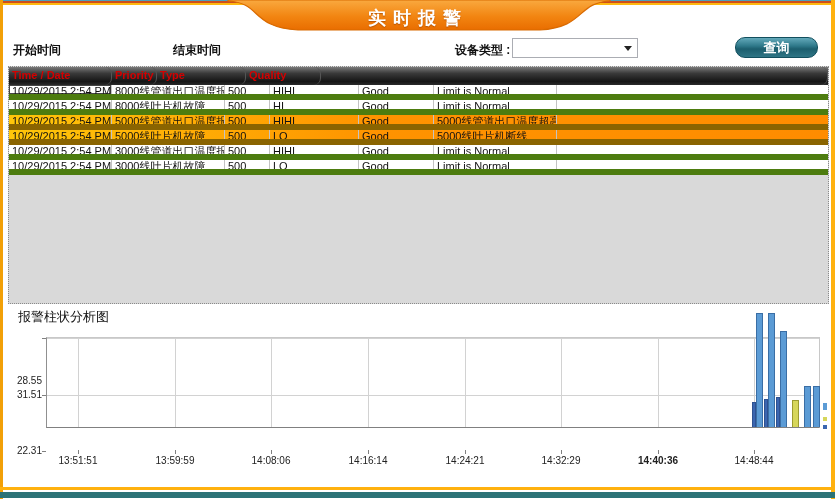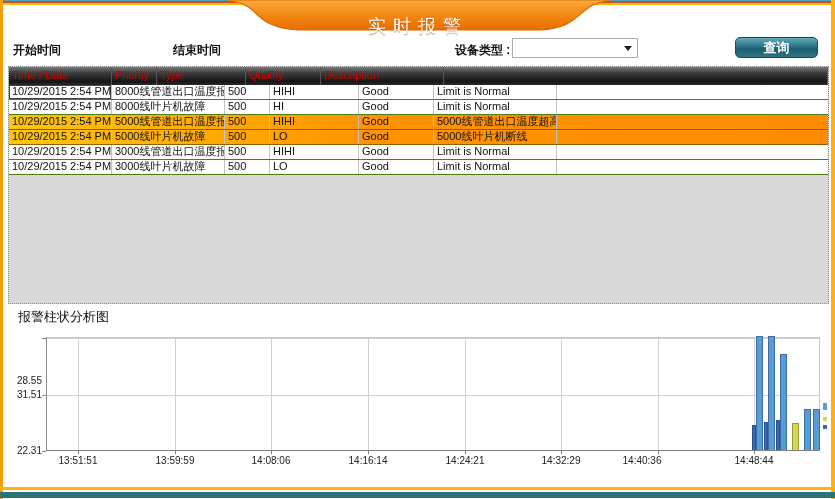--- a/index.html
+++ b/index.html
@@ -10,50 +10,50 @@
   .strip-teal-top{top:0;height:1px;background:#4d9fbb;}
   .strip-red-top{top:1px;height:2px;background:#ce4e1c;}
   .strip-gold-top{top:3px;height:2px;background:#ffb90f;}
   .border-left{position:absolute;left:0;top:0;bottom:0;width:3px;background:#f2a007;}
   .border-right{position:absolute;right:0;top:0;bottom:0;width:4px;background:#ffb10e;}
   .strip-gold-bottom{top:487px;height:3px;background:#ffb10e;}
   .strip-teal-bottom{top:492px;height:6px;background:#2c7377;}
   
   .banner-svg{position:absolute;left:0;top:0;}
   .banner-title{position:absolute;left:318px;top:6px;width:200px;text-align:center;
-    color:#ffffff;font-size:18px;font-weight:normal;letter-spacing:7px;text-shadow:0 1px 1px rgba(150,60,0,.6);margin-top:8px;}
+    color:#ffffff;font-size:18px;font-weight:bold;letter-spacing:7px;text-shadow:0 1px 1px rgba(150,60,0,.6);}
   
   .flabel{position:absolute;font-size:12px;font-weight:600;color:#111;top:42px;}
   .dateinput{position:absolute;top:38px;height:20px;width:90px;background:#fff;border:1px solid #8fa8bf;
     font-size:11px;color:#222;padding:3px 16px 0 4px;}
   .calicon{position:absolute;right:2px;top:2px;width:14px;height:14px;background:#f4f6f8;border:1px solid #6a8fb5;
     font-size:7px;line-height:13px;text-align:center;color:#333;}
   .calicon::before{content:"";position:absolute;left:0;right:0;top:0;height:3px;background:#4a87c8;}
   .dropdown{position:absolute;left:512px;top:38px;width:126px;height:20px;background:#fff;border:1px solid #abadb3;
     font-size:11px;color:#222;padding:3px 18px 0 4px;}
   .dropdown .arrow{position:absolute;right:5px;top:7px;width:0;height:0;
     border-left:4px solid transparent;border-right:4px solid transparent;border-top:5px solid #222;}
-  .query-btn{position:absolute;left:735px;top:37px;width:83px;height:21px;border:1px solid #124f5e;border-radius:5px;
+  .query-btn{position:absolute;left:735px;top:37px;width:83px;height:21px;border:1px solid #124f5e;border-radius:10px;
     background:linear-gradient(180deg,#63a9ba 0%,#2e7889 42%,#1c5e6e 58%,#2f7585 100%);
     color:#fff;font-size:13px;font-weight:bold;text-align:center;line-height:19px;cursor:pointer;}
   
   .grid{position:absolute;left:8px;top:66px;width:821px;height:238px;background:#d9d9d9;border:1px dotted #8a8a8a;}
   .thead{display:flex;height:18px;background:linear-gradient(180deg,#7a7a7a 0%,#3a3a3a 35%,#151515 80%,#2a2a2a 100%);}
-  .thead .c{color:#d40000;font-weight:normal;border-right:1px solid #555;line-height:17px;}
-  .trow{display:flex;height:15px;background:#ffffff;border-bottom:1px solid #4d7c0f;}
+  .thead .c{color:#d40000;font-weight:bold;border-right:1px solid #555;line-height:17px;border-radius:7px;}
+  .trow{display:flex;height:15px;background:#ffffff;border-bottom:6px solid #4d7c0f;}
   .trow.alarm{background:linear-gradient(90deg,#ffc60a 0%,#ff9300 45%,#ff8c00 100%);border-bottom-color:#8a6400;}
   .c{font-size:11px;line-height:13px;padding:0 3px;border-right:1px solid #c3c3c3;
      white-space:nowrap;overflow:hidden;color:#111;}
   .c-time{width:103px;}.c-tag{width:113px;}.c-pri{width:45px;}.c-type{width:89px;}.c-qual{width:75px;}.c-desc{width:123px;}
   .c-fill{flex:1;border-right:none;}
   .cell-focus{box-shadow:inset 0 0 0 1px #444;}
   
   .chart-title{position:absolute;left:18px;top:308px;font-size:13px;color:#111;}
   .ylab{position:absolute;width:32px;text-align:right;font-size:10px;color:#222;left:10px;}
-  .plot{position:absolute;left:46px;top:337px;width:774px;height:114px;background:#fff;
+  .plot{position:absolute;left:46px;top:337px;width:774px;height:91px;background:#fff;
     border:1px solid #c8c8c8;border-left-color:#909090;border-bottom-color:#808080;overflow:visible;}
   .hgrid{position:absolute;left:0;right:0;height:1px;background:#d2d2d2;}
   .vgrid{position:absolute;top:0;bottom:0;width:1px;background:#d2d2d2;}
   .ytick{position:absolute;left:-5px;width:4px;height:1px;background:#808080;}
   .xtick{position:absolute;top:112px;height:4px;width:1px;background:#808080;}
   .xlabel{position:absolute;top:117px;width:60px;text-align:center;font-size:10px;color:#222;}
   .bar{position:absolute;bottom:0;border:1px solid;border-bottom:none;}
   .emark{position:absolute;}
 </style>
 </head>
@@ -89,21 +89,20 @@
     <span class="arrow"></span>
   </div>
   <div class="query-btn">查询</div>
 
   <div class="grid">
     <div class="thead">
       <div class="c c-time">Time / Date</div>
       <div class="c c-pri">Priority</div>
       <div class="c c-type">Type</div>
       <div class="c c-qual">Quality</div>
-      <div class="c c-desc">Description</div>
       <div class="c c-fill"></div>
     </div>
 
     <div class="trow">
       <div class="c c-time cell-focus">10/29/2015 2:54 PM</div>
       <div class="c c-tag">8000线管道出口温度报警</div>
       <div class="c c-pri">500</div>
       <div class="c c-type">HIHI</div>
       <div class="c c-qual">Good</div>
       <div class="c c-desc">Limit is Normal</div>
@@ -180,21 +179,21 @@
       <div class="xtick" style="left: 321px;"></div>
       <div class="xlabel" style="left: 291px;">14:16:14</div>
       <div class="vgrid" style="left: 418px;"></div>
       <div class="xtick" style="left: 418px;"></div>
       <div class="xlabel" style="left: 388px;">14:24:21</div>
       <div class="vgrid" style="left: 514px;"></div>
       <div class="xtick" style="left: 514px;"></div>
       <div class="xlabel" style="left: 484px;">14:32:29</div>
       <div class="vgrid" style="left: 611px;"></div>
       <div class="xtick" style="left: 611px;"></div>
-      <div class="xlabel" style="left: 565px;">14:40:36</div>
+      <div class="xlabel" style="left: 581px; font-weight: bold;">14:40:36</div>
       <div class="vgrid" style="left: 707px;"></div>
       <div class="xtick" style="left: 707px;"></div>
       <div class="xlabel" style="left: 677px;">14:48:44</div>
       <div class="bar" style="left: 705px; width: 4px; height: 25px; background: rgb(59, 102, 176); border-color: rgb(46, 81, 144);"></div>
       <div class="bar" style="left: 709px; width: 7px; height: 114px; background: rgb(91, 155, 213); border-color: rgb(58, 110, 165);"></div>
       <div class="bar" style="left: 717px; width: 4px; height: 28px; background: rgb(59, 102, 176); border-color: rgb(46, 81, 144);"></div>
       <div class="bar" style="left: 721px; width: 7px; height: 114px; background: rgb(91, 155, 213); border-color: rgb(58, 110, 165);"></div>
       <div class="bar" style="left: 729px; width: 4px; height: 30px; background: rgb(59, 102, 176); border-color: rgb(46, 81, 144);"></div>
       <div class="bar" style="left: 733px; width: 7px; height: 96px; background: rgb(91, 155, 213); border-color: rgb(58, 110, 165);"></div>
       <div class="bar" style="left: 745px; width: 7px; height: 27px; background: rgb(214, 214, 90); border-color: rgb(155, 155, 47);"></div>

